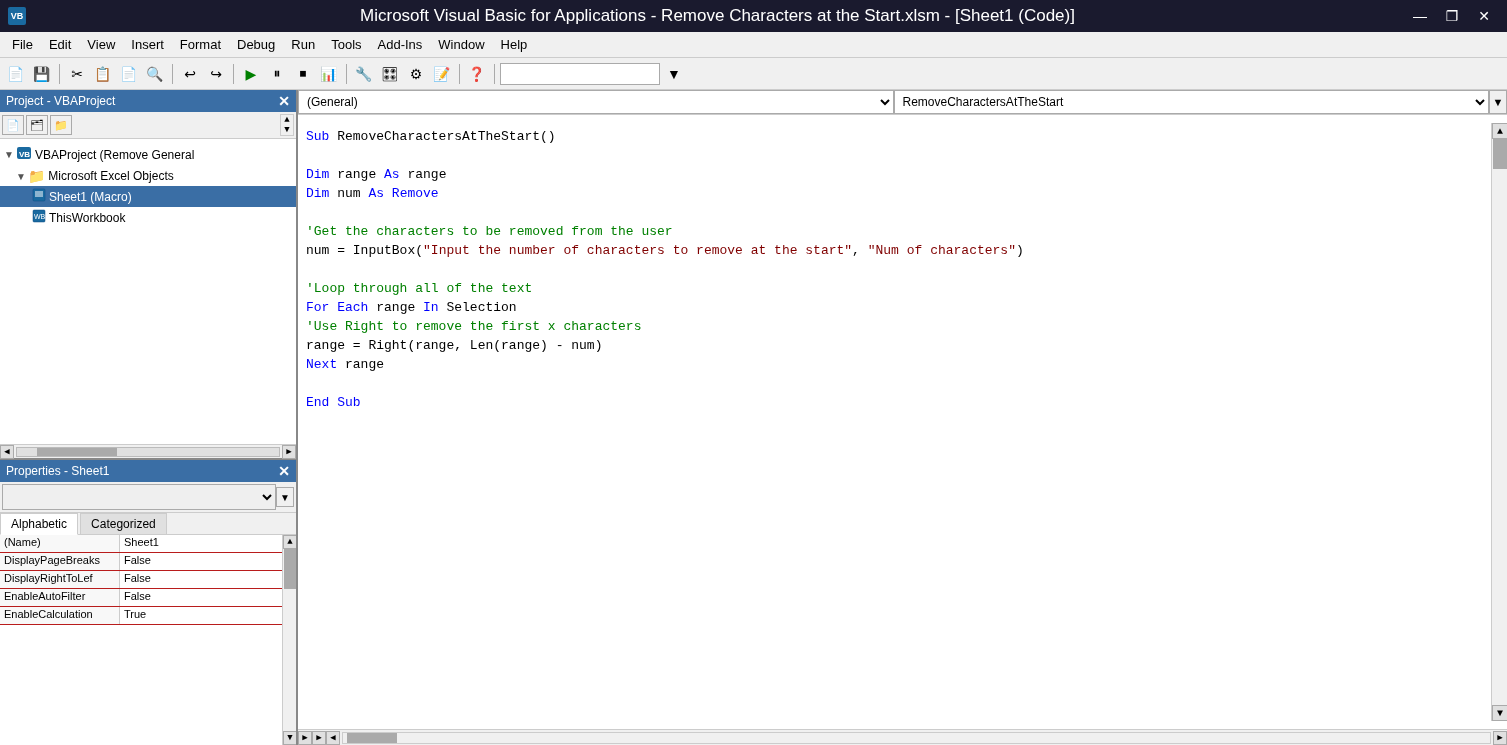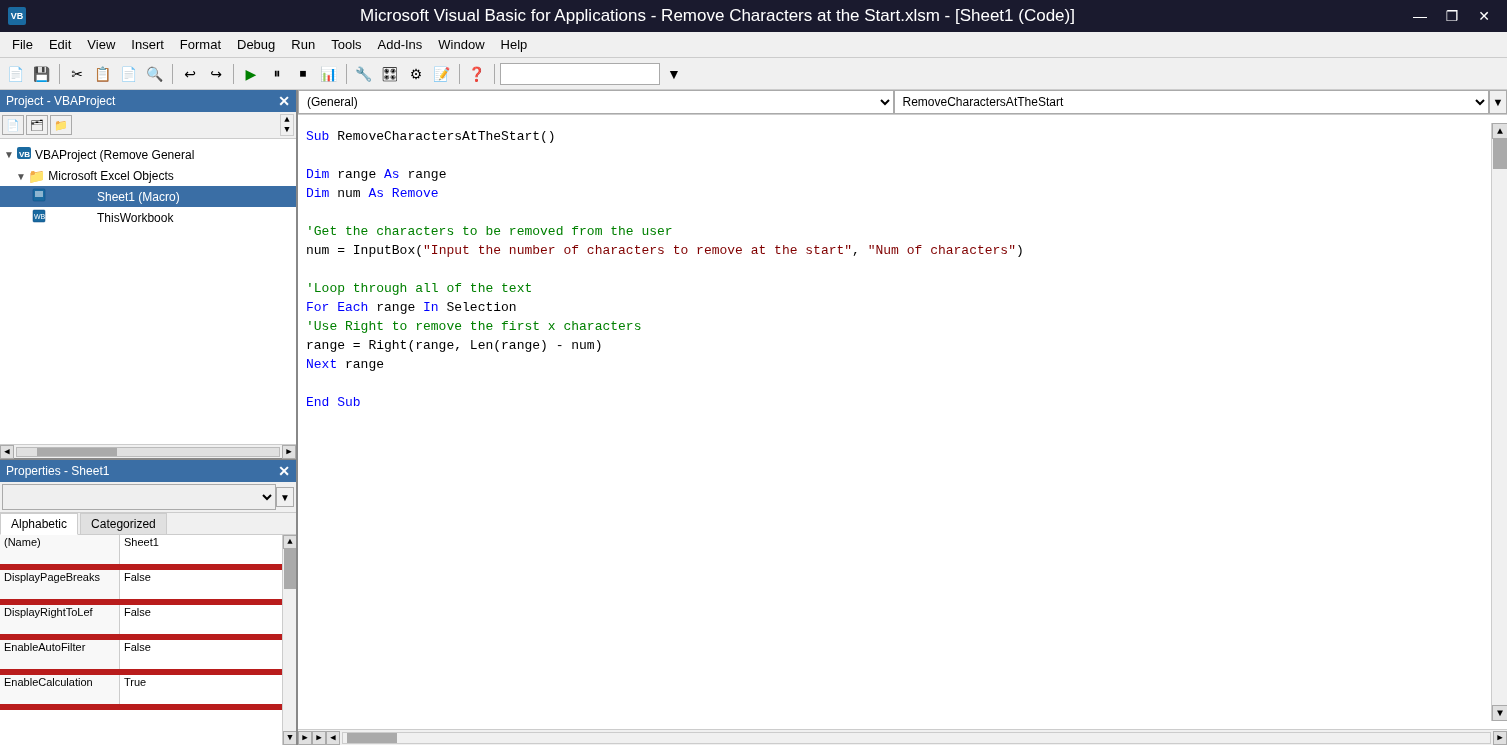--- a/index.html
+++ b/index.html
@@ -152,21 +152,21 @@
       padding: 2px 4px;
       cursor: pointer;
       white-space: nowrap;
       display: flex;
       align-items: center;
     }
     .tree-item.selected { background: #3a6ea5; color: white; }
     .tree-arrow { margin-right: 2px; font-size: 10px; color: #555; }
     .tree-icon { margin-right: 3px; font-size: 13px; }
     .tree-indent-1 { padding-left: 16px; }
-    .tree-indent-2 { padding-left: 32px; gap: 48px; }
+    .tree-indent-2 { padding-left: 32px; }
     #project-scrollbar-x {
       height: 14px;
       background: #f0f0f0;
       border-top: 1px solid #ccc;
       display: flex;
       align-items: center;
     }
     .h-scroll-track {
       flex: 1;
       height: 10px;
@@ -236,22 +236,22 @@
       margin-bottom: -1px;
       z-index: 1;
     }
     #prop-table {
       flex: 1;
       overflow-y: auto;
       background: white;
     }
     .prop-row {
       display: flex;
-      border-bottom: 6px solid #b91c1c;
-      height: 35px;
+      border-bottom: 1px solid #b91c1c;
+      height: 18px;
       font-family: 'Segoe UI', sans-serif;
       font-size: 12px;
     }
     .prop-name {
       width: 120px;
       padding: 1px 4px;
       border-right: 1px solid #ccc;
       background: #f8f8f8;
       overflow: hidden;
       white-space: nowrap;

